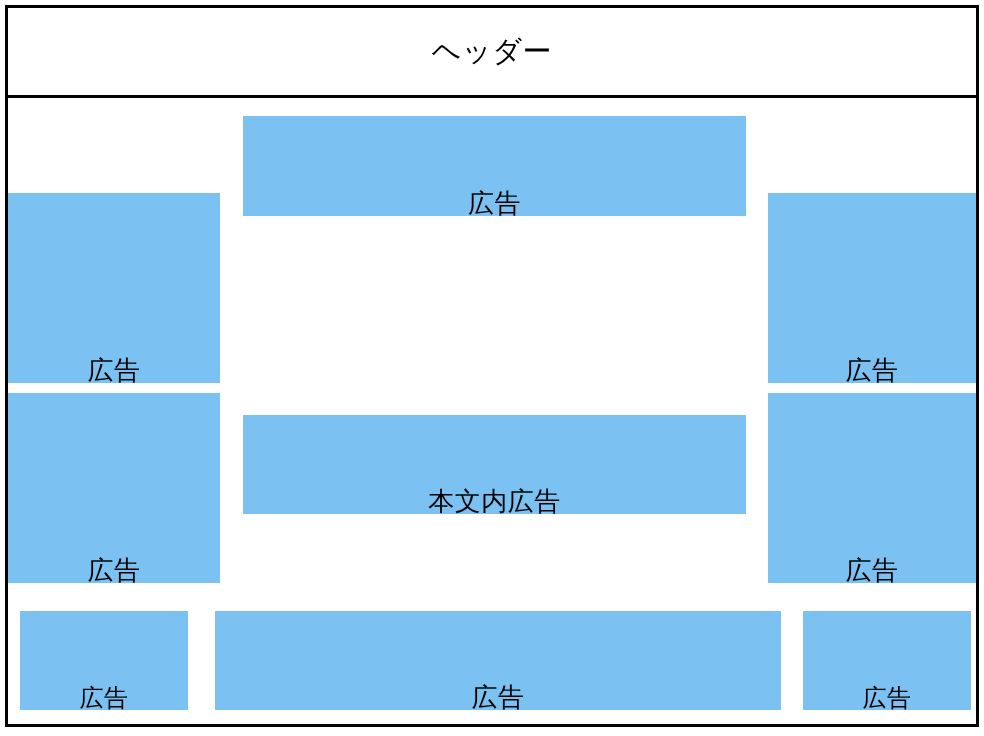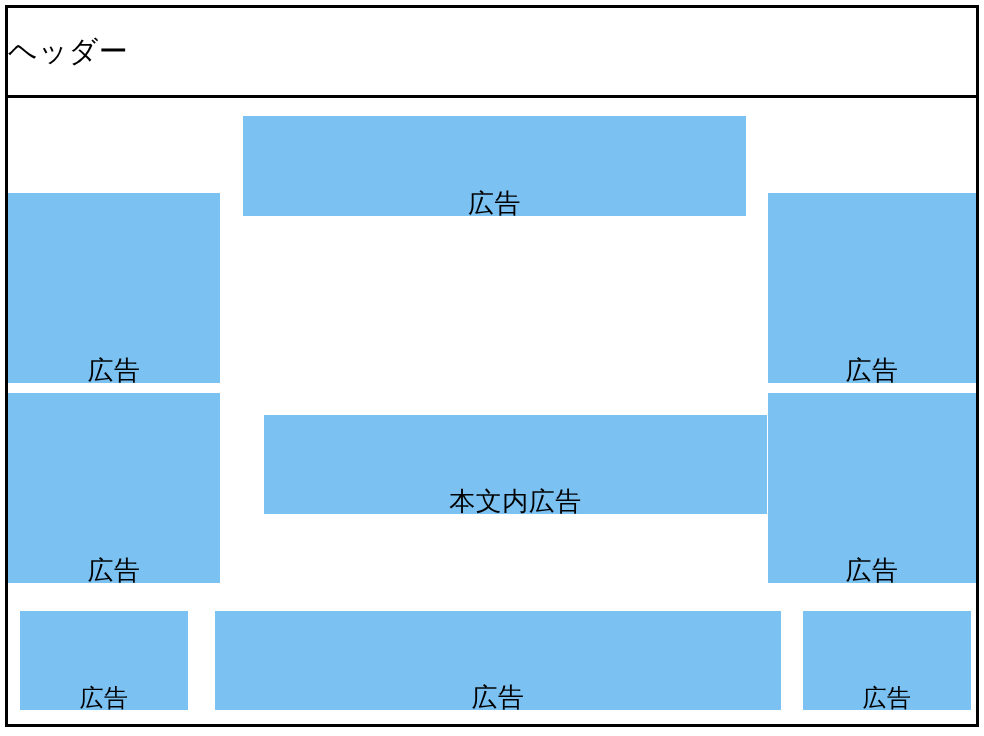--- a/index.html
+++ b/index.html
@@ -32,21 +32,21 @@
   #header-band {
     position: absolute;
     left: 0;
     top: 0;
     width: 100%;
     height: 90px;
     box-sizing: border-box;
     border-bottom: 3px solid #000000;
     display: flex;
     align-items: center;
-    justify-content: flex-start;
+    justify-content: center;
     background: #ffffff;
   }
   #header-title {
     font-size: 29px;
     font-weight: 400;
     letter-spacing: 0.02em;
     line-height: 1;
   }
 
   
@@ -96,21 +96,21 @@
   
   #ad-top-center   { left: 235px; top:  18px; width: 503px; height: 100px; }
   
   #ad-left-1       { left:   0px; top:  95px; width: 212px; height: 190px; }
   
   #ad-left-2       { left:   0px; top: 295px; width: 212px; height: 190px; }
   
   #ad-right-1      { left: 760px; top:  95px; width: 208px; height: 190px; }
   #ad-right-2      { left: 760px; top: 295px; width: 208px; height: 190px; }
   
-  #ad-in-article   { left: 235px; top: 317px; width: 503px; height:  99px; margin-left: 21px; }
+  #ad-in-article   { left: 235px; top: 317px; width: 503px; height:  99px; }
   
   #ad-bottom-left  { left:  12px; top: 513px; width: 168px; height:  99px; }
   #ad-bottom-center{ left: 207px; top: 513px; width: 566px; height:  99px; }
   #ad-bottom-right { left: 795px; top: 513px; width: 168px; height:  99px; }
 </style>
 </head>
 <body>
 
 <div id="layout-frame">
 

